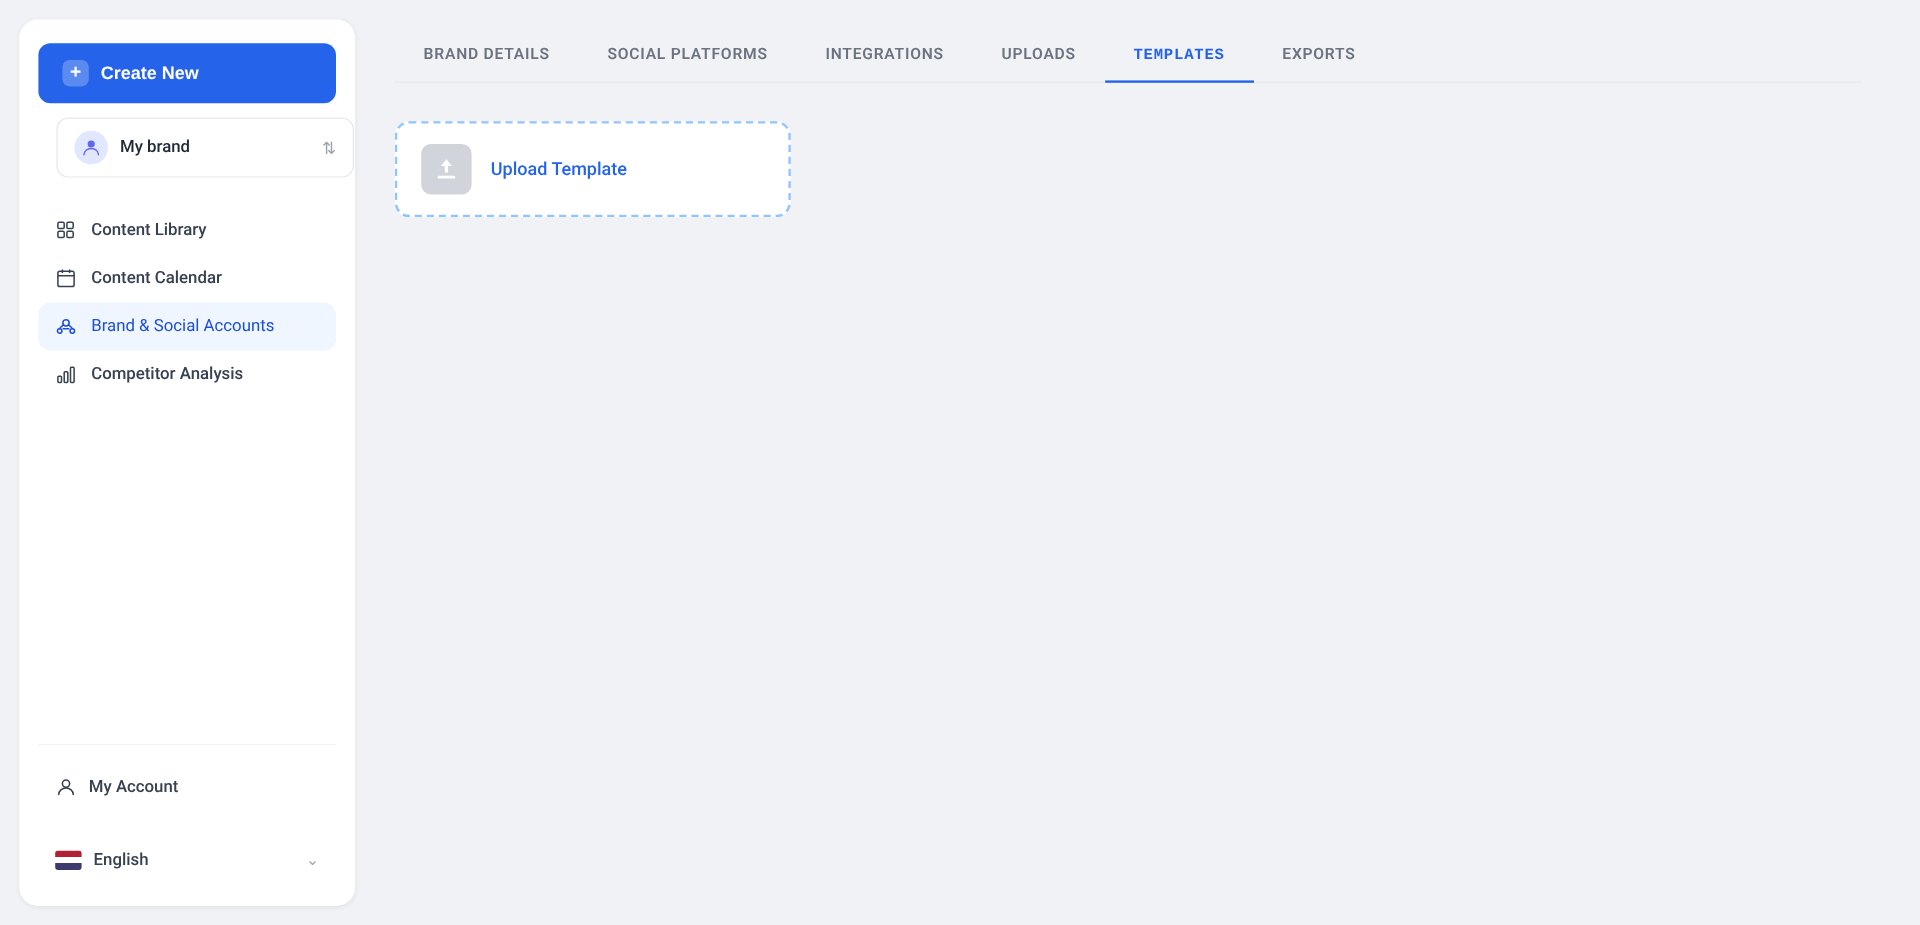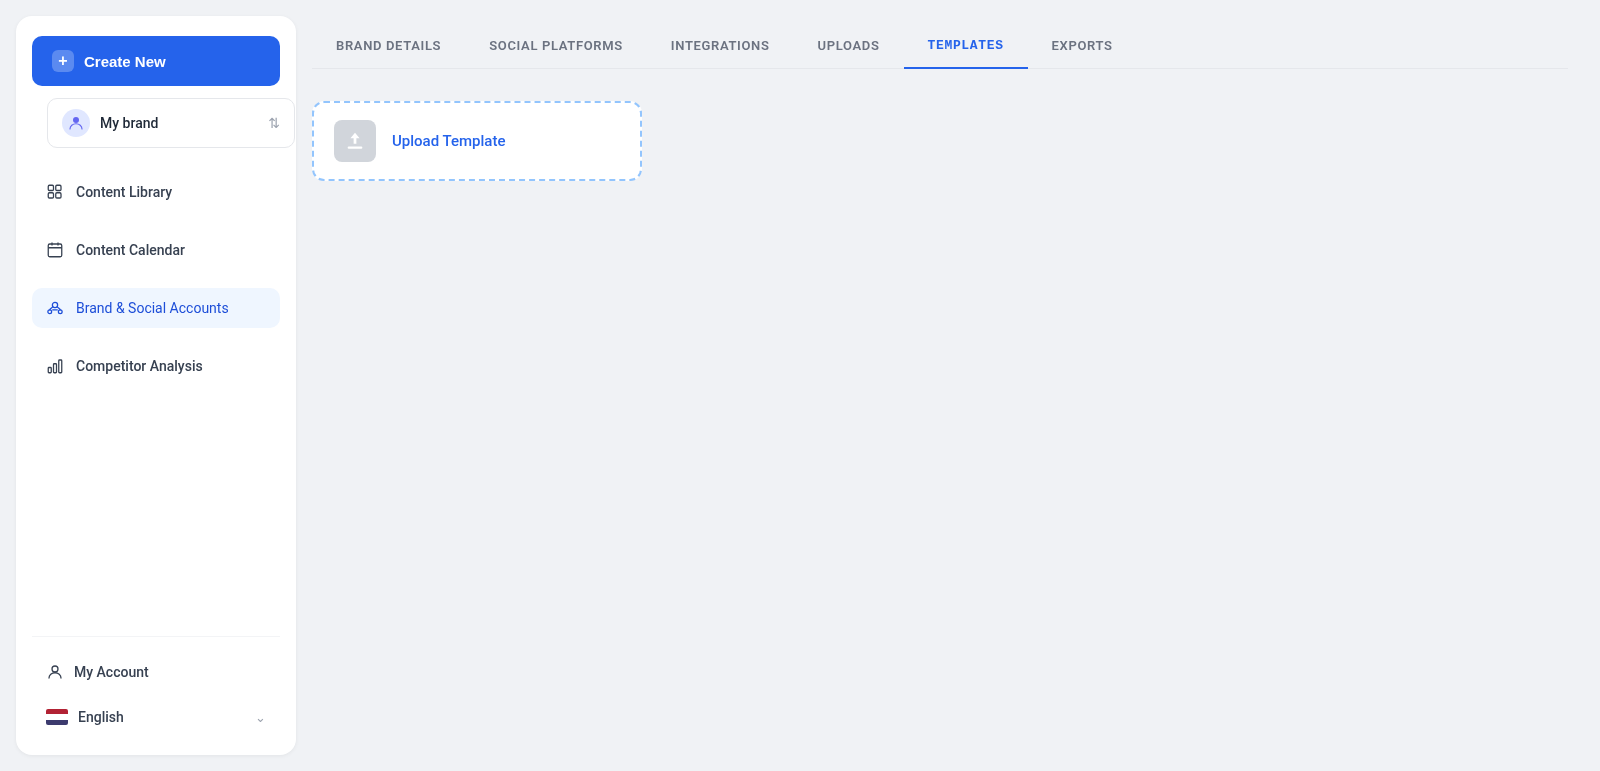--- a/index.html
+++ b/index.html
@@ -90,21 +90,21 @@
     }
 
     .chevron-updown {
       color: #9ca3af;
       font-size: 14px;
     }
 
     .nav-section {
       display: flex;
       flex-direction: column;
-      gap: 18px;
+      gap: 0;
       flex: 1;
     }
 
     .nav-item {
       display: flex;
       align-items: center;
       gap: 12px;
       padding: 11px 14px;
       border-radius: 10px;
       cursor: pointer;
@@ -124,21 +124,21 @@
       width: 18px;
       height: 18px;
       flex-shrink: 0;
     }
 
     .sidebar-bottom {
       border-top: 1px solid #f3f4f6;
       padding-top: 16px;
       display: flex;
       flex-direction: column;
-      gap: 8px;
+      gap: 24px;
     }
 
     .my-account-item {
       display: flex;
       align-items: center;
       gap: 10px;
       padding: 10px 14px;
       border-radius: 10px;
       cursor: pointer;
       color: #374151;
@@ -167,21 +167,21 @@
       flex-shrink: 0;
     }
 
     .lang-label { flex: 1; }
 
     
     .main-content {
       flex: 1;
       display: flex;
       flex-direction: column;
-      padding: 0 16px;
+      padding: 0 33px;
     }
 
     
     .tabs-bar {
       display: flex;
       align-items: center;
       gap: 0;
       border-bottom: 1.5px solid #e5e7eb;
       margin-bottom: 32px;
       padding-top: 8px;

